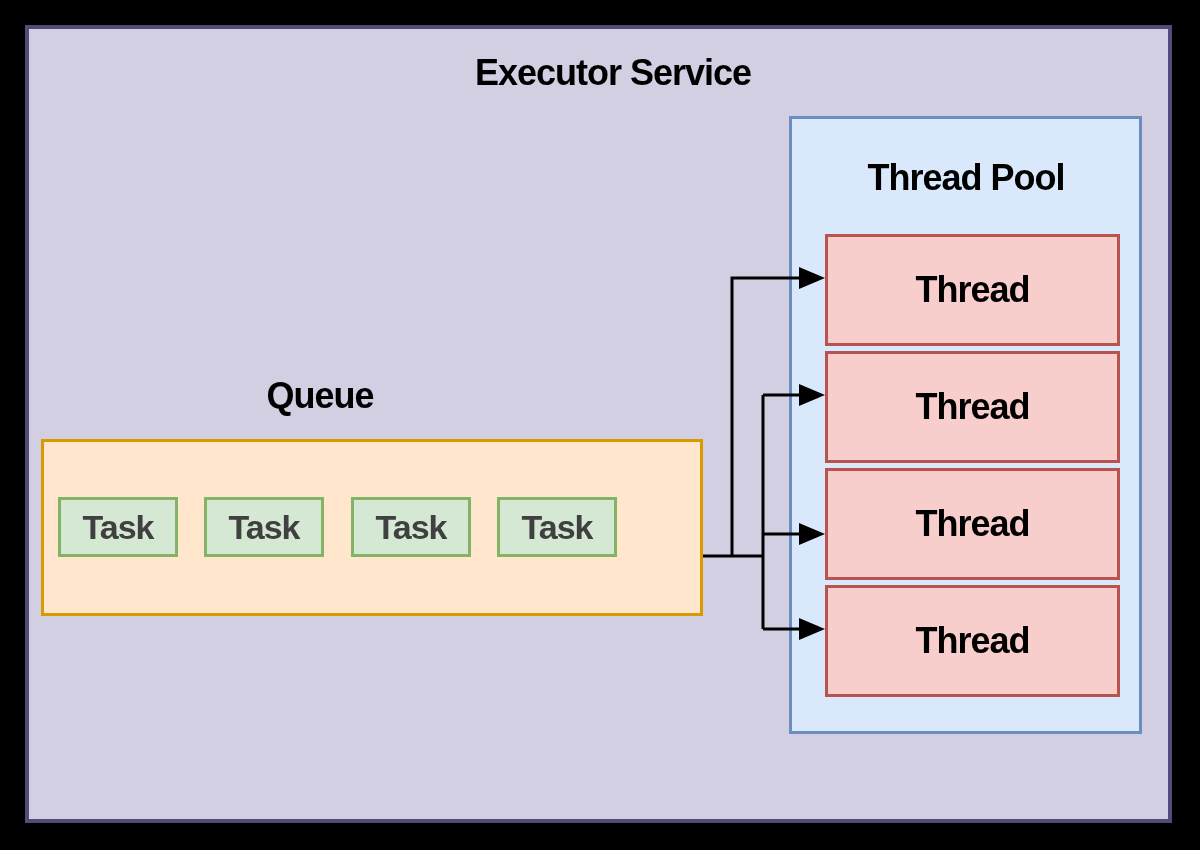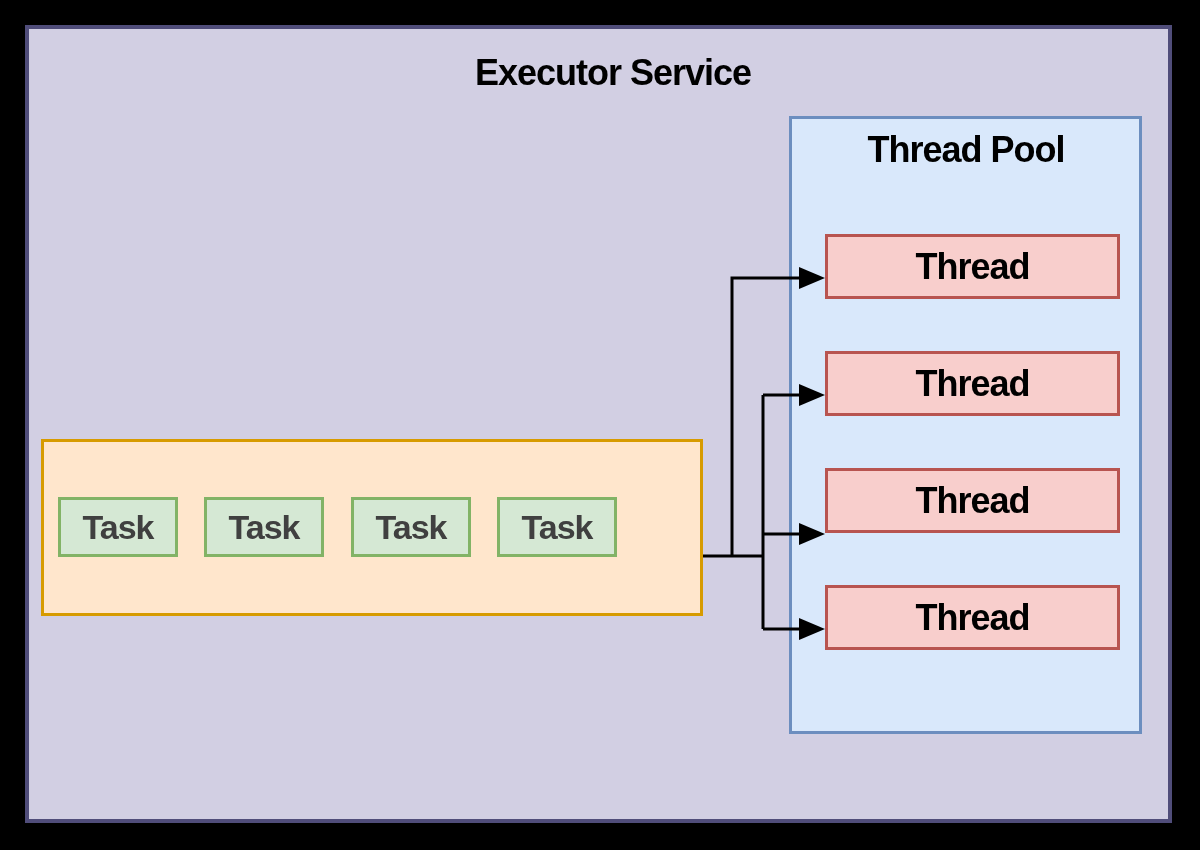--- a/index.html
+++ b/index.html
@@ -29,21 +29,21 @@
     transform: translateX(-50%);
   }
   .outer-rect {
     left: 25px; top: 25px;
     width: 1147px; height: 798px;
     background: #d2cfe3;
     border: 4px solid #504d7a;
   }
   .title-label   { left: 613px; top: 52px;  font-size: 36px; }
   .queue-label   { left: 320px; top: 375px; font-size: 36px; }
-  .pool-label    { left: 966px; top: 129px; font-size: 36px; }
+  .pool-label    { left: 966px; top: 157px; font-size: 36px; }
   .queue-rect {
     left: 41px; top: 439px;
     width: 662px; height: 177px;
     background: #ffe6cc;
     border: 3px solid #d79b00;
   }
   .pool-rect {
     left: 789px; top: 116px;
     width: 353px; height: 618px;
     background: #d9e8fb;
@@ -61,21 +61,21 @@
     font-size: 34px;
     letter-spacing: -1px;
     color: #404040;
   }
   .task-1 { left: 58px; }
   .task-2 { left: 204px; }
   .task-3 { left: 351px; }
   .task-4 { left: 497px; }
   .thread-box {
     left: 825px;
-    width: 295px; height: 65px;
+    width: 295px; height: 112px;
     background: #f8cecc;
     border: 3px solid #b85450;
     display: flex;
     align-items: center;
     justify-content: center;
     font-weight: bold;
     font-size: 36px;
     letter-spacing: -1px;
     color: #000;
   }
@@ -91,20 +91,21 @@
 </style>
 </head>
 <body>
 
 <div class="stage">
 
   <div class="box outer-rect"></div>
 
   <div class="label title-label">Executor Service</div>
 
+  <div class="label queue-label">Queue</div>
 
   <div class="box queue-rect"></div>
 
   <div class="box task-box task-1">Task</div>
   <div class="box task-box task-2">Task</div>
   <div class="box task-box task-3">Task</div>
   <div class="box task-box task-4">Task</div>
 
   <div class="box pool-rect"></div>
 

